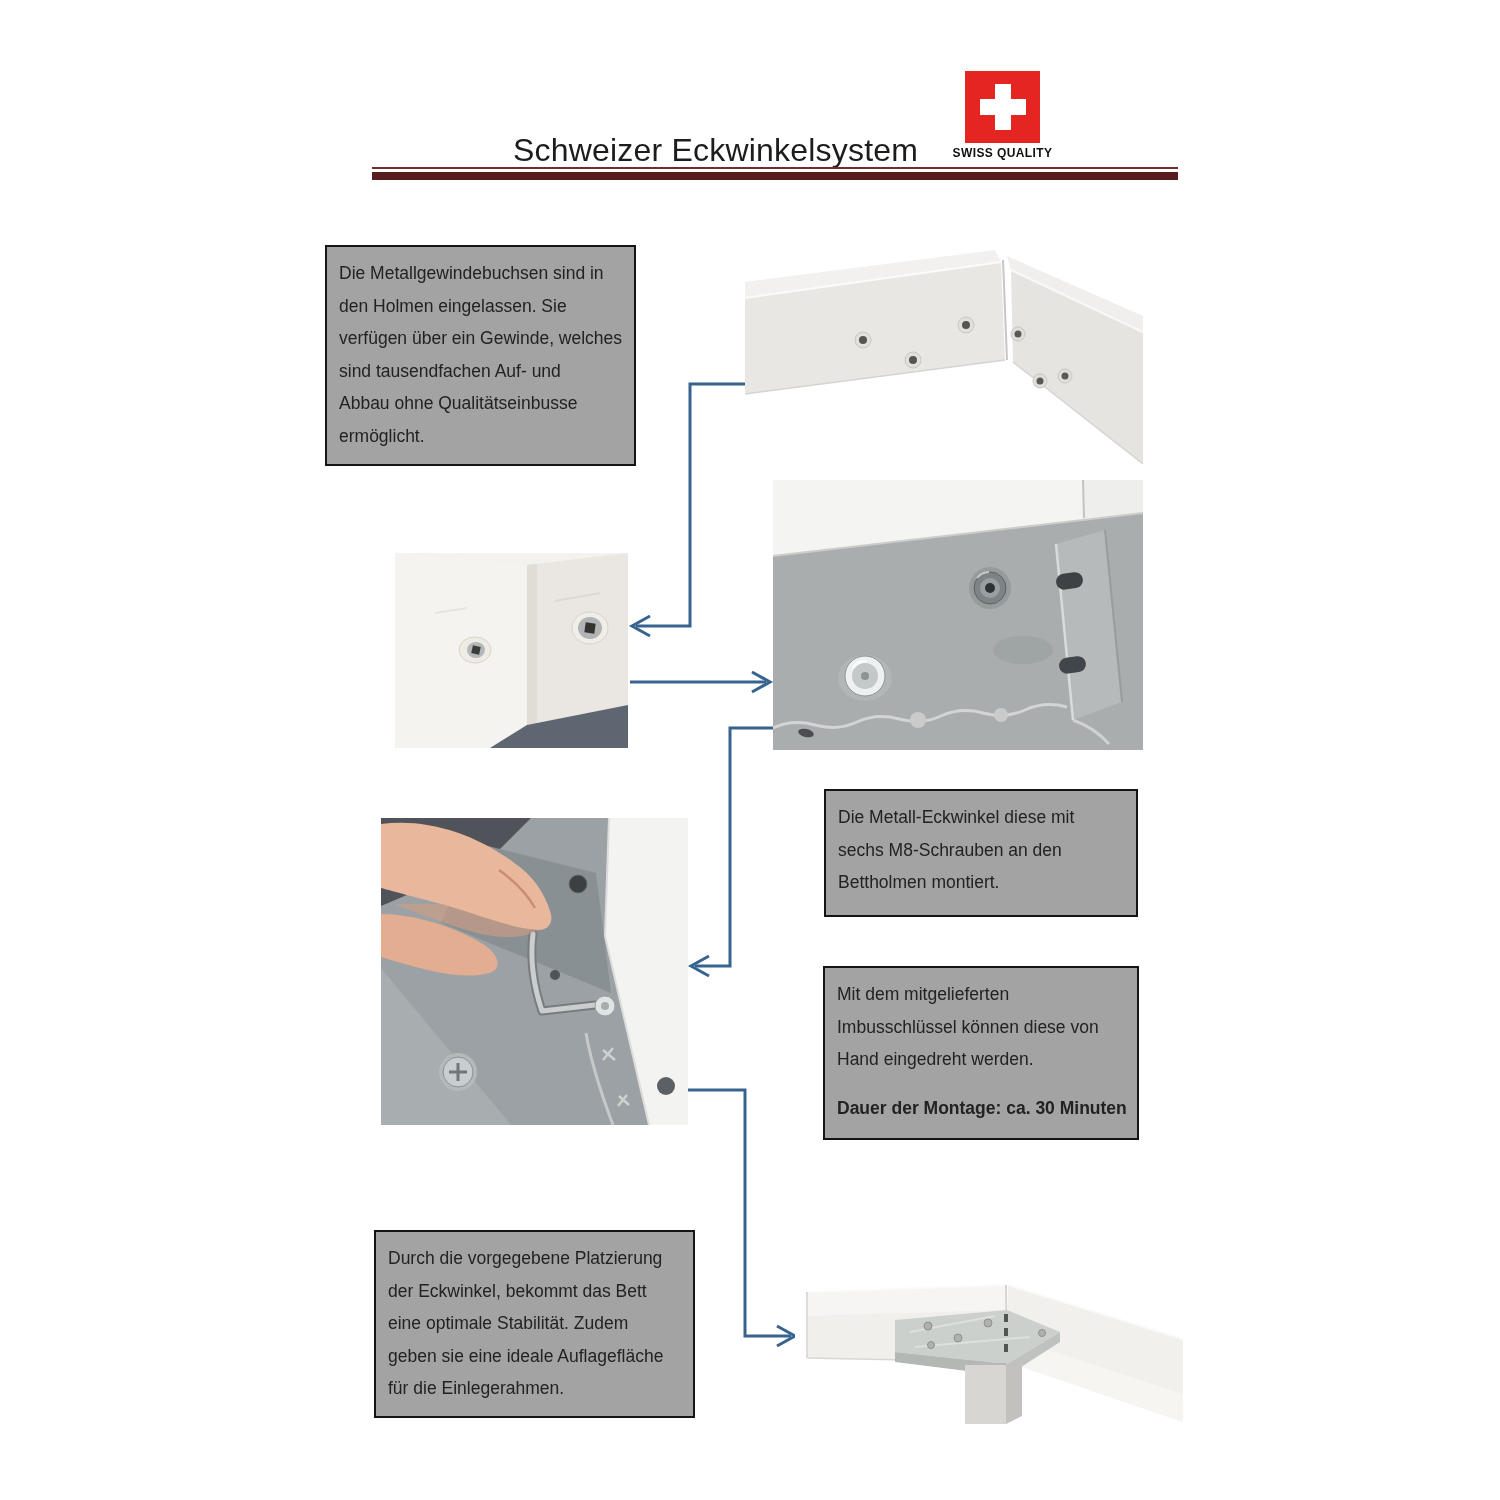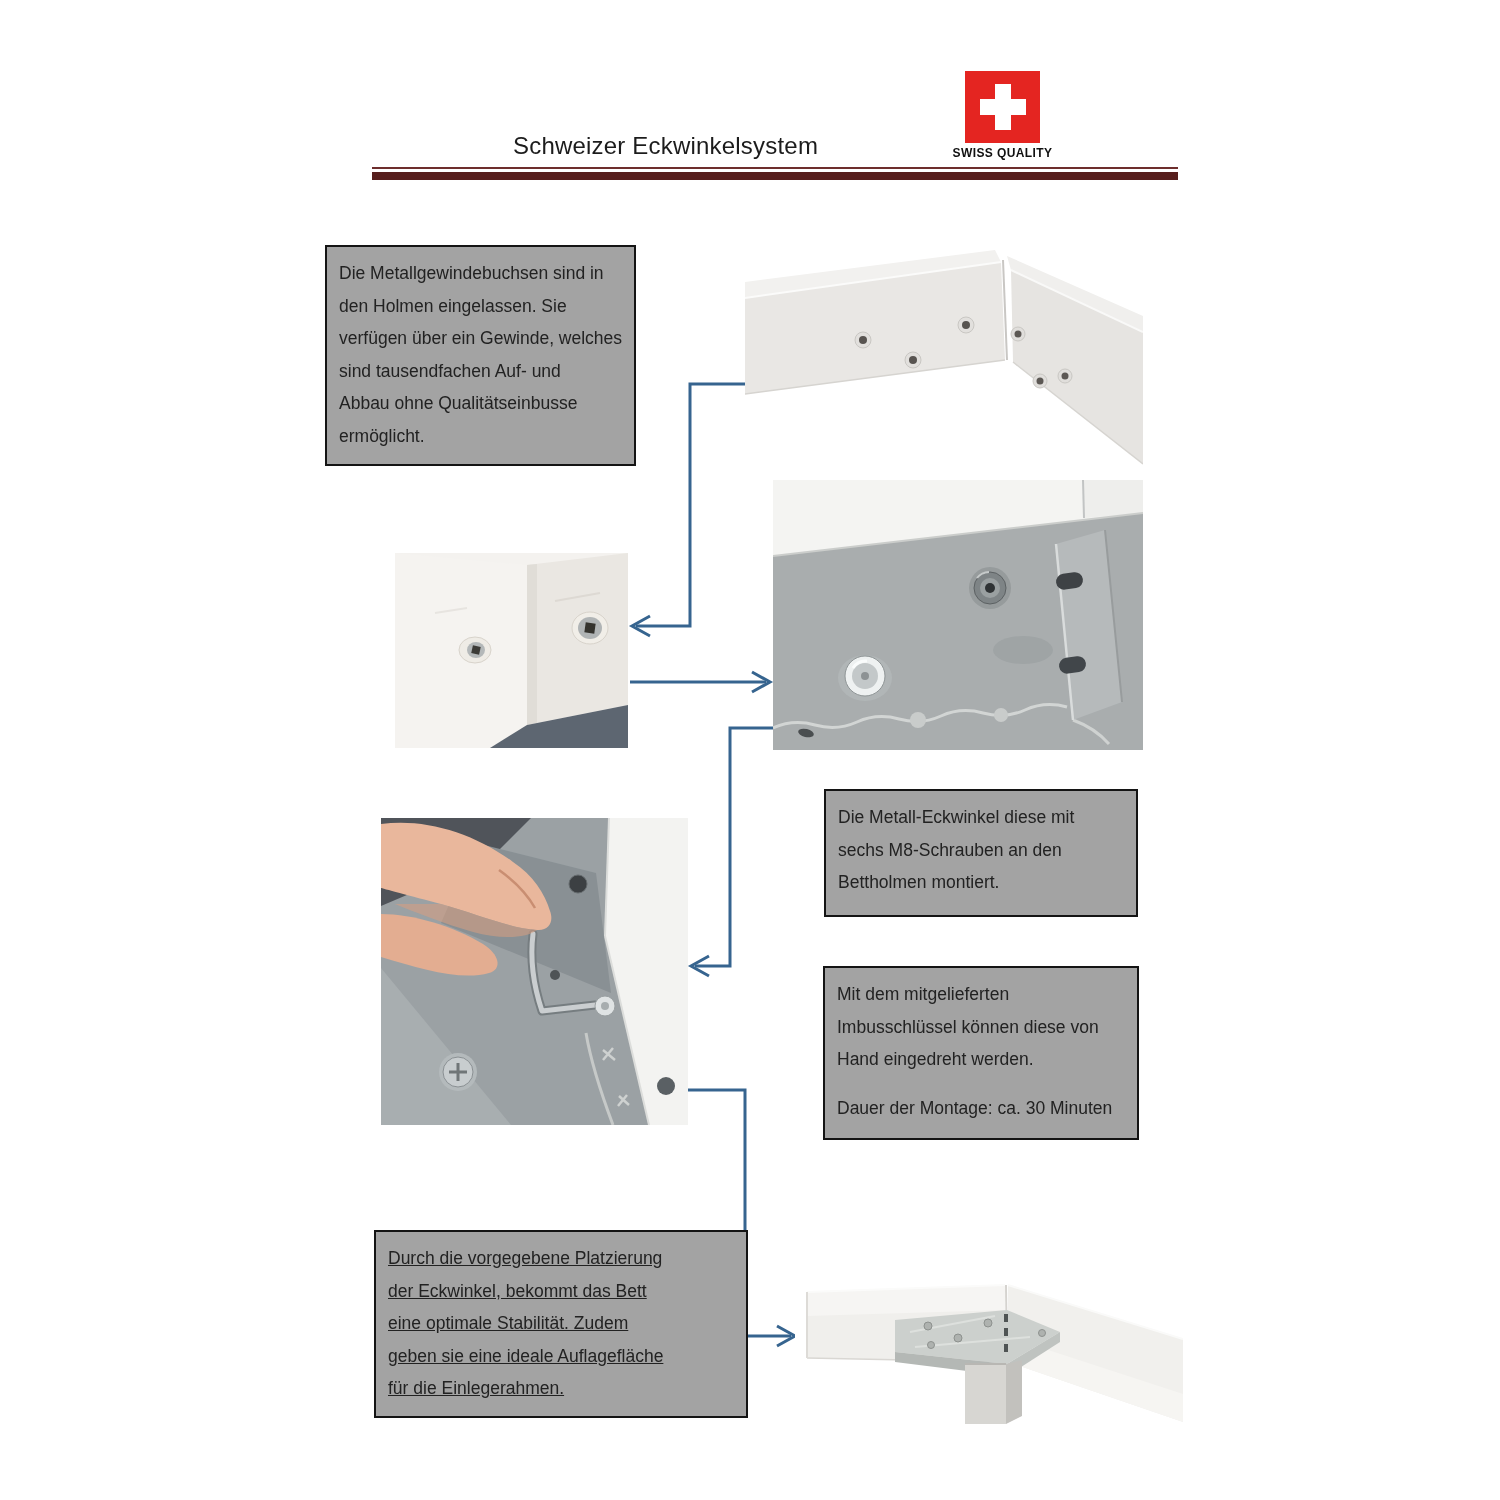--- a/index.html
+++ b/index.html
@@ -2,45 +2,45 @@
 <html><head>
 <meta charset="utf-8">
 <style>
   html,body{margin:0;padding:0;background:#ffffff;}
   .page{
     position:relative;width:1500px;height:1500px;background:#ffffff;overflow:hidden;
     font-family:"Liberation Sans",sans-serif;color:#1f1f1f;
   }
   
   .title{
-    position:absolute;left:513px;top:132px;font-size:24px;letter-spacing:0.2px;
+    position:absolute;left:513px;top:132px;font-size:32px;letter-spacing:0.2px;
     color:#1c1c1c;white-space:nowrap;
   }
   .flag{position:absolute;left:965px;top:71px;width:75px;height:72px;background:#e42521;}
   .flag .v{position:absolute;left:29.5px;top:13px;width:16px;height:46px;background:#ffffff;}
   .flag .h{position:absolute;left:14.5px;top:28px;width:46px;height:16px;background:#ffffff;}
   .swiss-label{
     position:absolute;left:941px;top:146px;width:123px;text-align:center;
     font-size:12px;font-weight:600;letter-spacing:0.4px;color:#111;white-space:nowrap;
   }
   .rule{position:absolute;left:372px;top:167px;width:806px;height:13px;}
   .rule .thin{height:2px;background:#6d2e2d;}
   .rule .gap{height:3px;background:#ffffff;}
   .rule .thick{height:8px;background:#571e1d;}
   
   .tbox{
     position:absolute;background:#a3a3a3;border:2px solid #141414;box-sizing:border-box;
     padding:10px 12px;font-size:17.5px;line-height:32.5px;color:#222;z-index:3;
   }
   .tbox .ln{white-space:nowrap;}
-  .tbox .bold-ln{white-space:nowrap;font-weight:normal;margin-top:16px;}
+  .tbox .bold-ln{white-space:nowrap;font-weight:bold;margin-top:16px;}
   .box1{left:325px;top:245px;width:311px;height:221px;}
   .box2{left:824px;top:789px;width:314px;height:128px;}
   .box3{left:823px;top:966px;width:316px;height:174px;}
-  .box4{left:374px;top:1230px;width:374px;height:188px;text-decoration:underline;}
+  .box4{left:374px;top:1230px;width:321px;height:188px;}
   
   .fig{position:absolute;z-index:2;}
   .fig svg{display:block;}
   .fig1{left:745px;top:248px;width:398px;height:222px;}
   .fig2{left:395px;top:553px;width:233px;height:195px;}
   .fig3{left:773px;top:480px;width:370px;height:270px;}
   .fig4{left:381px;top:818px;width:307px;height:307px;}
   .fig5{left:795px;top:1252px;width:388px;height:172px;}
   
   .connectors{position:absolute;left:0;top:0;z-index:1;pointer-events:none;}

